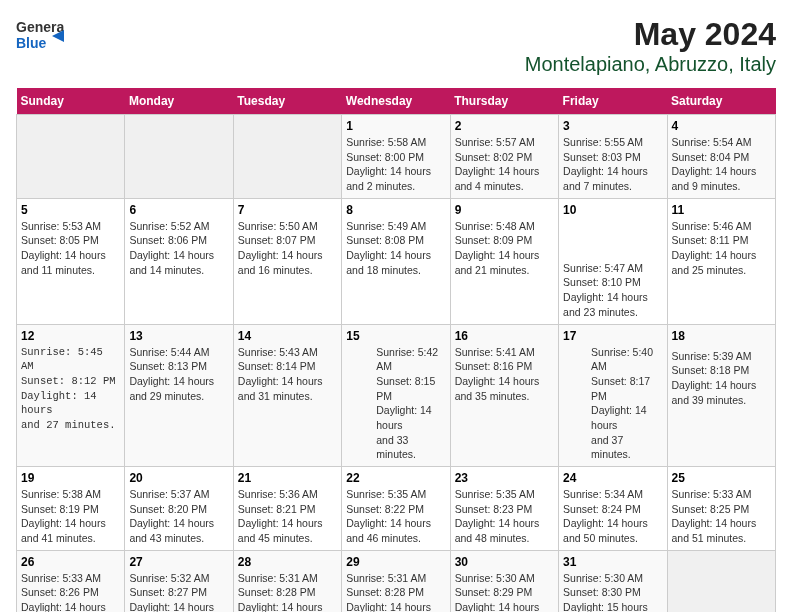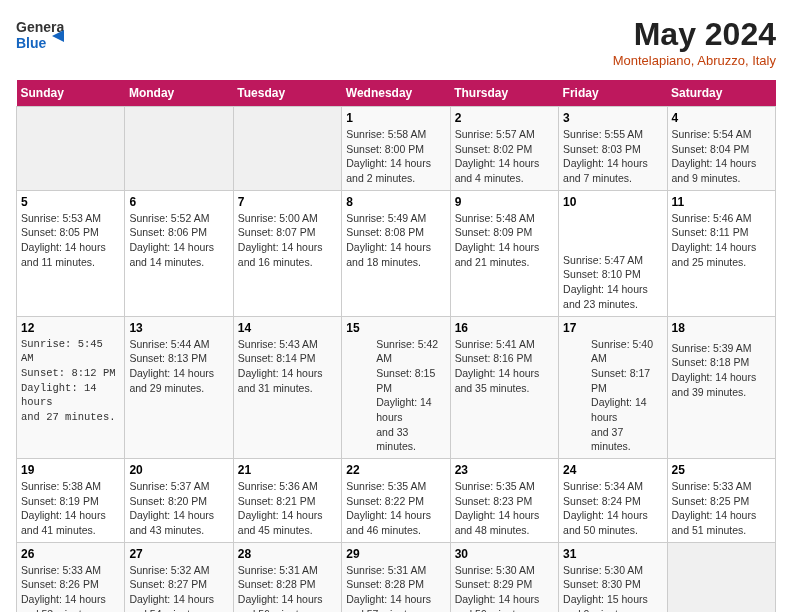--- a/index.html
+++ b/index.html
@@ -23,22 +23,22 @@
     }
     .title-block {
       text-align: right;
     }
     .month-title {
       font-size: 32px;
       font-weight: bold;
       color: #222;
     }
     .location-title {
-      font-size: 13px;
-      color: #c2410c;
+      font-size: 20px;
+      color: #14532d;
       margin-left: 17px;
     }
     table {
       width: 100%;
       border-collapse: collapse;
       font-size: 10.5px;
     }
     thead tr th {
       background-color: #be185d;
       color: #fff;
@@ -150,21 +150,21 @@
         </td>
         <td>
           <span class="day-num">6</span>
           <div class="day-info" style="white-space: pre-line;">Sunrise: 5:52 AM
 Sunset: 8:06 PM
 Daylight: 14 hours
 and 14 minutes.</div>
         </td>
         <td>
           <span class="day-num">7</span>
-          <div class="day-info" style="white-space: pre-line;">Sunrise: 5:00 AM
+          <div class="day-info" style="white-space: pre-line;">Sunrise: 5:50 AM
 Sunset: 8:07 PM
 Daylight: 14 hours
 and 16 minutes.</div>
         </td>
         <td>
           <span class="day-num">8</span>
           <div class="day-info" style="white-space: pre-line;">Sunrise: 5:49 AM
 Sunset: 8:08 PM
 Daylight: 14 hours
 and 18 minutes.</div>

